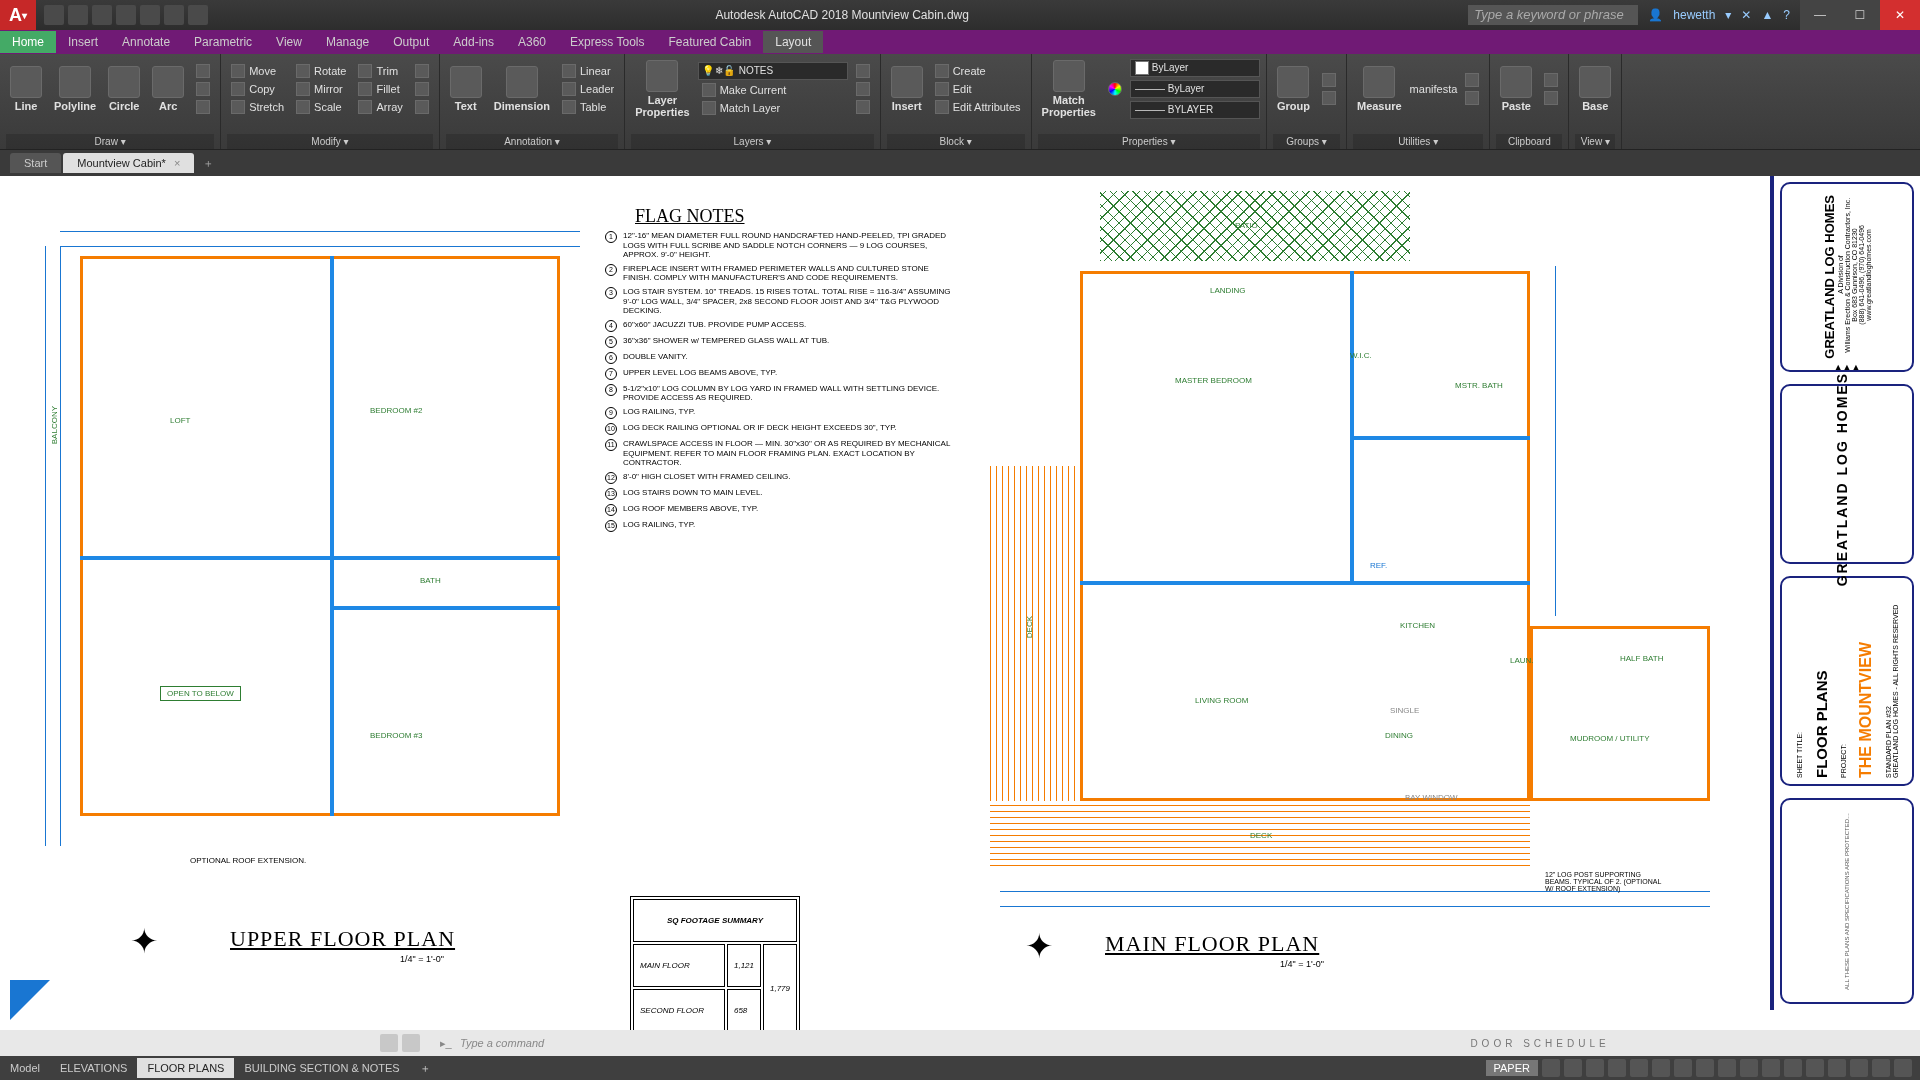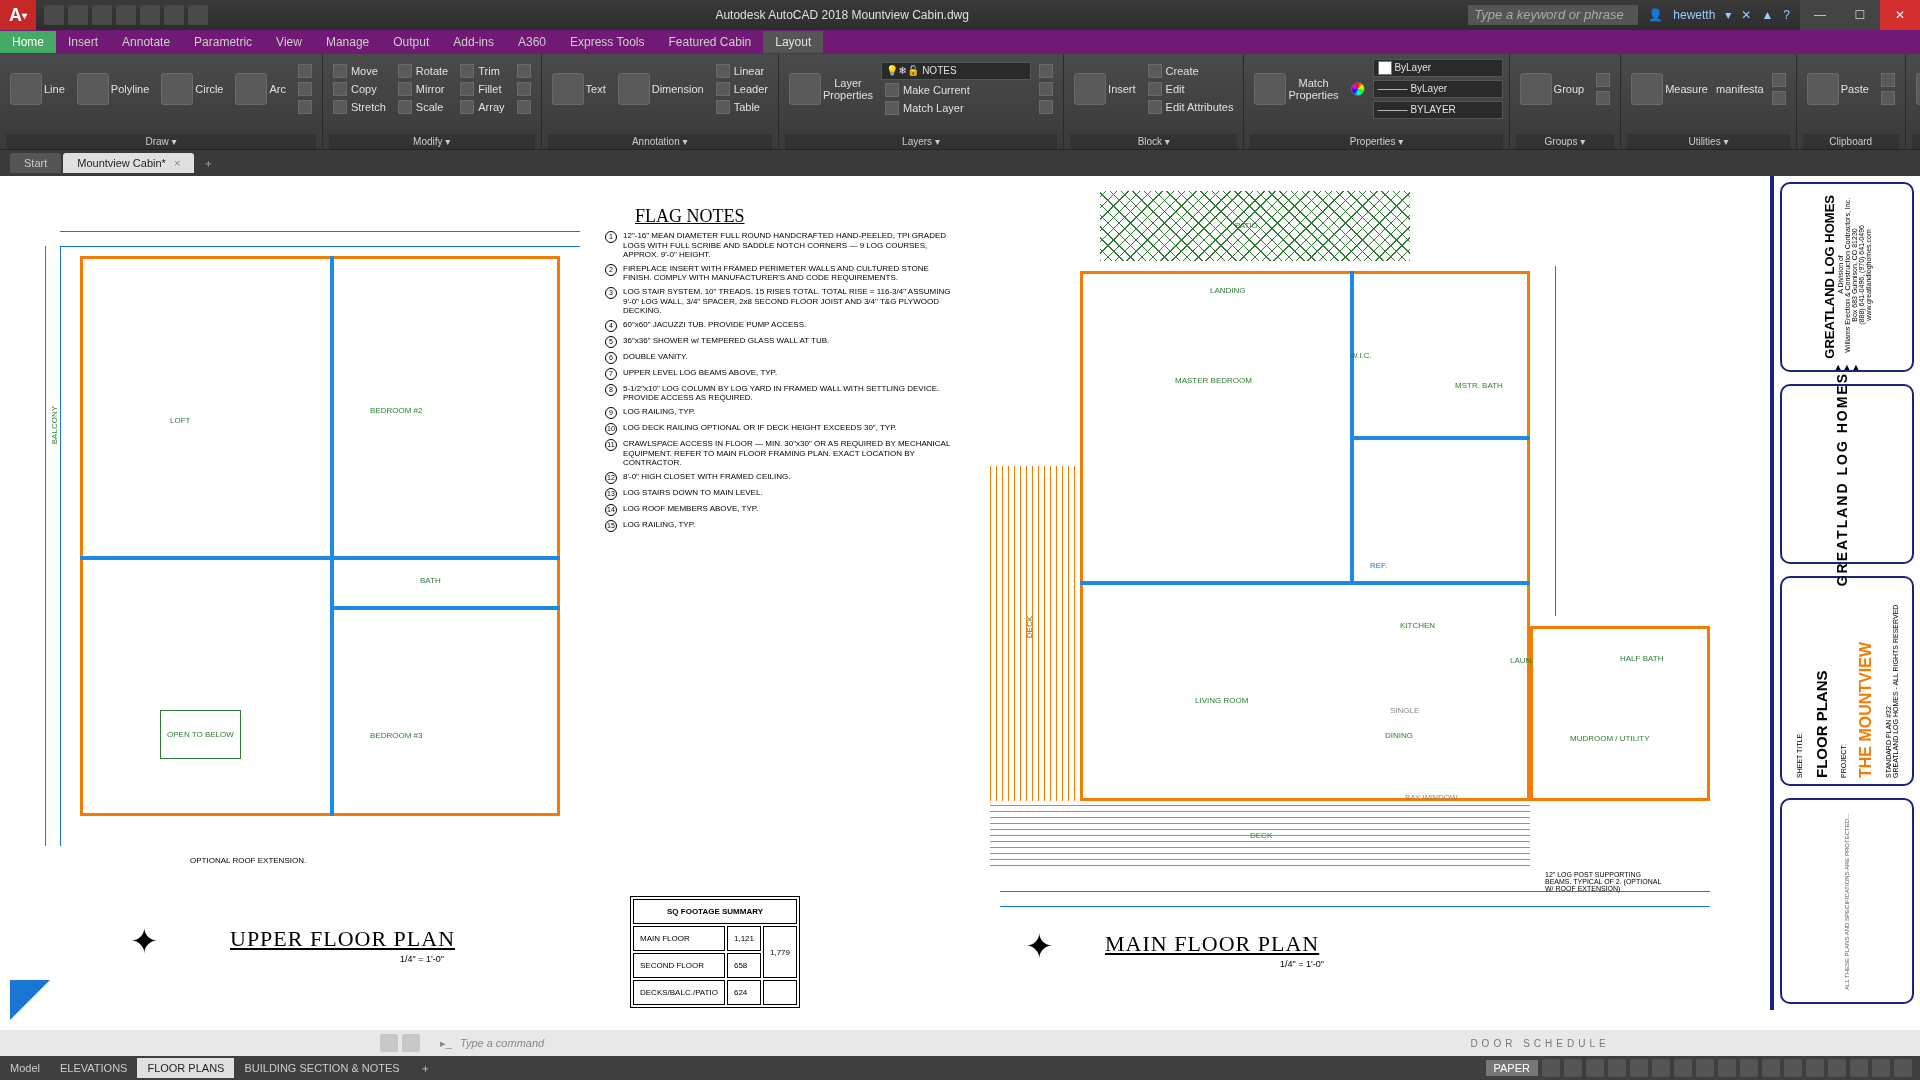--- a/index.html
+++ b/index.html
@@ -22,21 +22,21 @@
 .menu-tabs { height: 24px; background: #701a75; display: flex; align-items: center; font-size: 12px; }
 .menu-tab { padding: 4px 12px; color: #ccc; cursor: pointer; }
 .menu-tab.active { background: #4a6; color: #fff; }
 .menu-tab.layout { background: #555; color: #e0e0e0; }
 
 
 .ribbon { height: 96px; background: linear-gradient(#4a4a4a,#3a3a3a); display: flex; border-bottom: 1px solid #222; color: #e0e0e0; font-size: 11px; }
 .panel { display: flex; flex-direction: column; border-right: 1px solid #2a2a2a; padding: 2px 6px 0; }
 .panel-body { flex: 1; display: flex; align-items: center; gap: 4px; }
 .panel-title { text-align: center; padding: 2px 0; color: #ccc; background: rgba(0,0,0,0.15); font-size: 10px; margin-top: 12px; }
-.big-btn { display: flex; flex-direction: row; align-items: center; gap: 2px; padding: 4px; cursor: pointer; }
+.big-btn { display: flex; flex-direction: column; align-items: center; gap: 2px; padding: 4px; cursor: pointer; font-weight: bold; }
 .big-btn .ico { width: 32px; height: 32px; background: #5a5a5a; border: 1px solid #6a6a6a; border-radius: 3px; }
 .mini-btn { display: flex; align-items: center; gap: 4px; padding: 1px 4px; cursor: pointer; white-space: nowrap; }
 .mini-btn .ico { width: 14px; height: 14px; background: #5a5a5a; border: 1px solid #6a6a6a; }
 .col { display: flex; flex-direction: column; gap: 2px; }
 .dd { width: 130px; height: 18px; background: #2a2a2a; border: 1px solid #555; padding: 0 4px; line-height: 16px; font-size: 10px; }
 .dd-wide { width: 150px; }
 .swatch { width: 14px; height: 14px; background: #fff; border: 1px solid #777; display: inline-block; vertical-align: middle; }
 
 
 .file-tabs { height: 26px; background: #3a3a3a; display: flex; align-items: center; padding-left: 10px; font-size: 11px; }
@@ -46,21 +46,21 @@
 .tab-add { width: 24px; text-align: center; color: #aaa; }
 
 
 .canvas { position: relative; height: 854px; background: #fff; overflow: hidden; }
 .fp-label { position: absolute; font-family: Georgia, serif; font-size: 22px; text-decoration: underline; letter-spacing: 1px; }
 .fp-scale { position: absolute; font-size: 9px; }
 .flag-title { position: absolute; font-family: Georgia, serif; font-size: 18px; text-decoration: underline; }
 .flag-note { display: flex; gap: 6px; font-size: 8px; margin-bottom: 4px; line-height: 1.2; }
 .flag-num { width: 12px; height: 12px; border: 1px solid #000; border-radius: 50%; flex-shrink: 0; font-size: 7px; display: flex; align-items: center; justify-content: center; }
 .sqft-table { position: absolute; border: 1px solid #000; font-size: 8px; }
-.sqft-table th, .sqft-table td { border: 1px solid #000; padding: 7px 6px; }
+.sqft-table th, .sqft-table td { border: 1px solid #000; padding: 16px 6px; font-style: italic; }
 .title-block { position: absolute; right: 0; top: 0; bottom: 20px; width: 150px; border-left: 4px solid #1a237e; display: flex; flex-direction: column; }
 .tb-cell { border: 2px solid #1a237e; border-radius: 10px; margin: 6px; padding: 6px; flex-shrink: 0; display: flex; align-items: center; justify-content: center; }
 .vtext { writing-mode: vertical-rl; transform: rotate(180deg); }
 
 
 .plan-box { position: absolute; border: 3px solid #f57c00; }
 .dim-line { position: absolute; border-top: 1px solid #1976d2; }
 .dim-line-v { position: absolute; border-left: 1px solid #1976d2; }
 .room-label { position: absolute; font-size: 8px; color: #2e7d32; text-align: center; }
 .int-wall { position: absolute; background: #1e88e5; }
@@ -406,21 +406,21 @@
   <div class="dim-line-v" style="left:45px;top:70px;height:600px"></div>
   <div class="dim-line-v" style="left:60px;top:70px;height:600px"></div>
   <div class="int-wall" style="left:330px;top:80px;width:4px;height:300px"></div>
   <div class="int-wall" style="left:80px;top:380px;width:480px;height:4px"></div>
   <div class="int-wall" style="left:330px;top:430px;width:230px;height:4px"></div>
   <div class="int-wall" style="left:330px;top:380px;width:4px;height:260px"></div>
   <div class="room-label" style="left:170px;top:240px">LOFT</div>
   <div class="room-label" style="left:370px;top:230px">BEDROOM #2</div>
   <div class="room-label" style="left:420px;top:400px">BATH</div>
   <div class="room-label" style="left:370px;top:555px">BEDROOM #3</div>
-  <div class="room-label" style="left:160px;top:534px;border:1px solid #2e7d32;padding:19px 6px">OPEN TO BELOW</div>
+  <div class="room-label" style="left:160px;top:510px;border:1px solid #2e7d32;padding:2px 6px">OPEN TO BELOW</div>
   <div class="room-label" style="left:50px;top:230px;writing-mode:vertical-rl;transform:rotate(180deg)">BALCONY</div>
   <div style="position:absolute;left:190px;top:680px;font-size:8px">OPTIONAL ROOF EXTENSION.</div>
   <div style="position:absolute;left:130px;top:745px;font-size:34px">✦</div>
   <div class="fp-label" style="left:230px;top:750px">UPPER FLOOR PLAN</div>
   <div class="fp-scale" style="left:400px;top:778px">1/4" = 1'-0"</div>
 
   <div class="flag-title" style="left:635px;top:30px">FLAG NOTES</div>
   <div id="flag-notes-list" style="position:absolute;left:605px;top:55px;width:350px">
       <div class="flag-note">
         <div class="flag-num">1</div>

